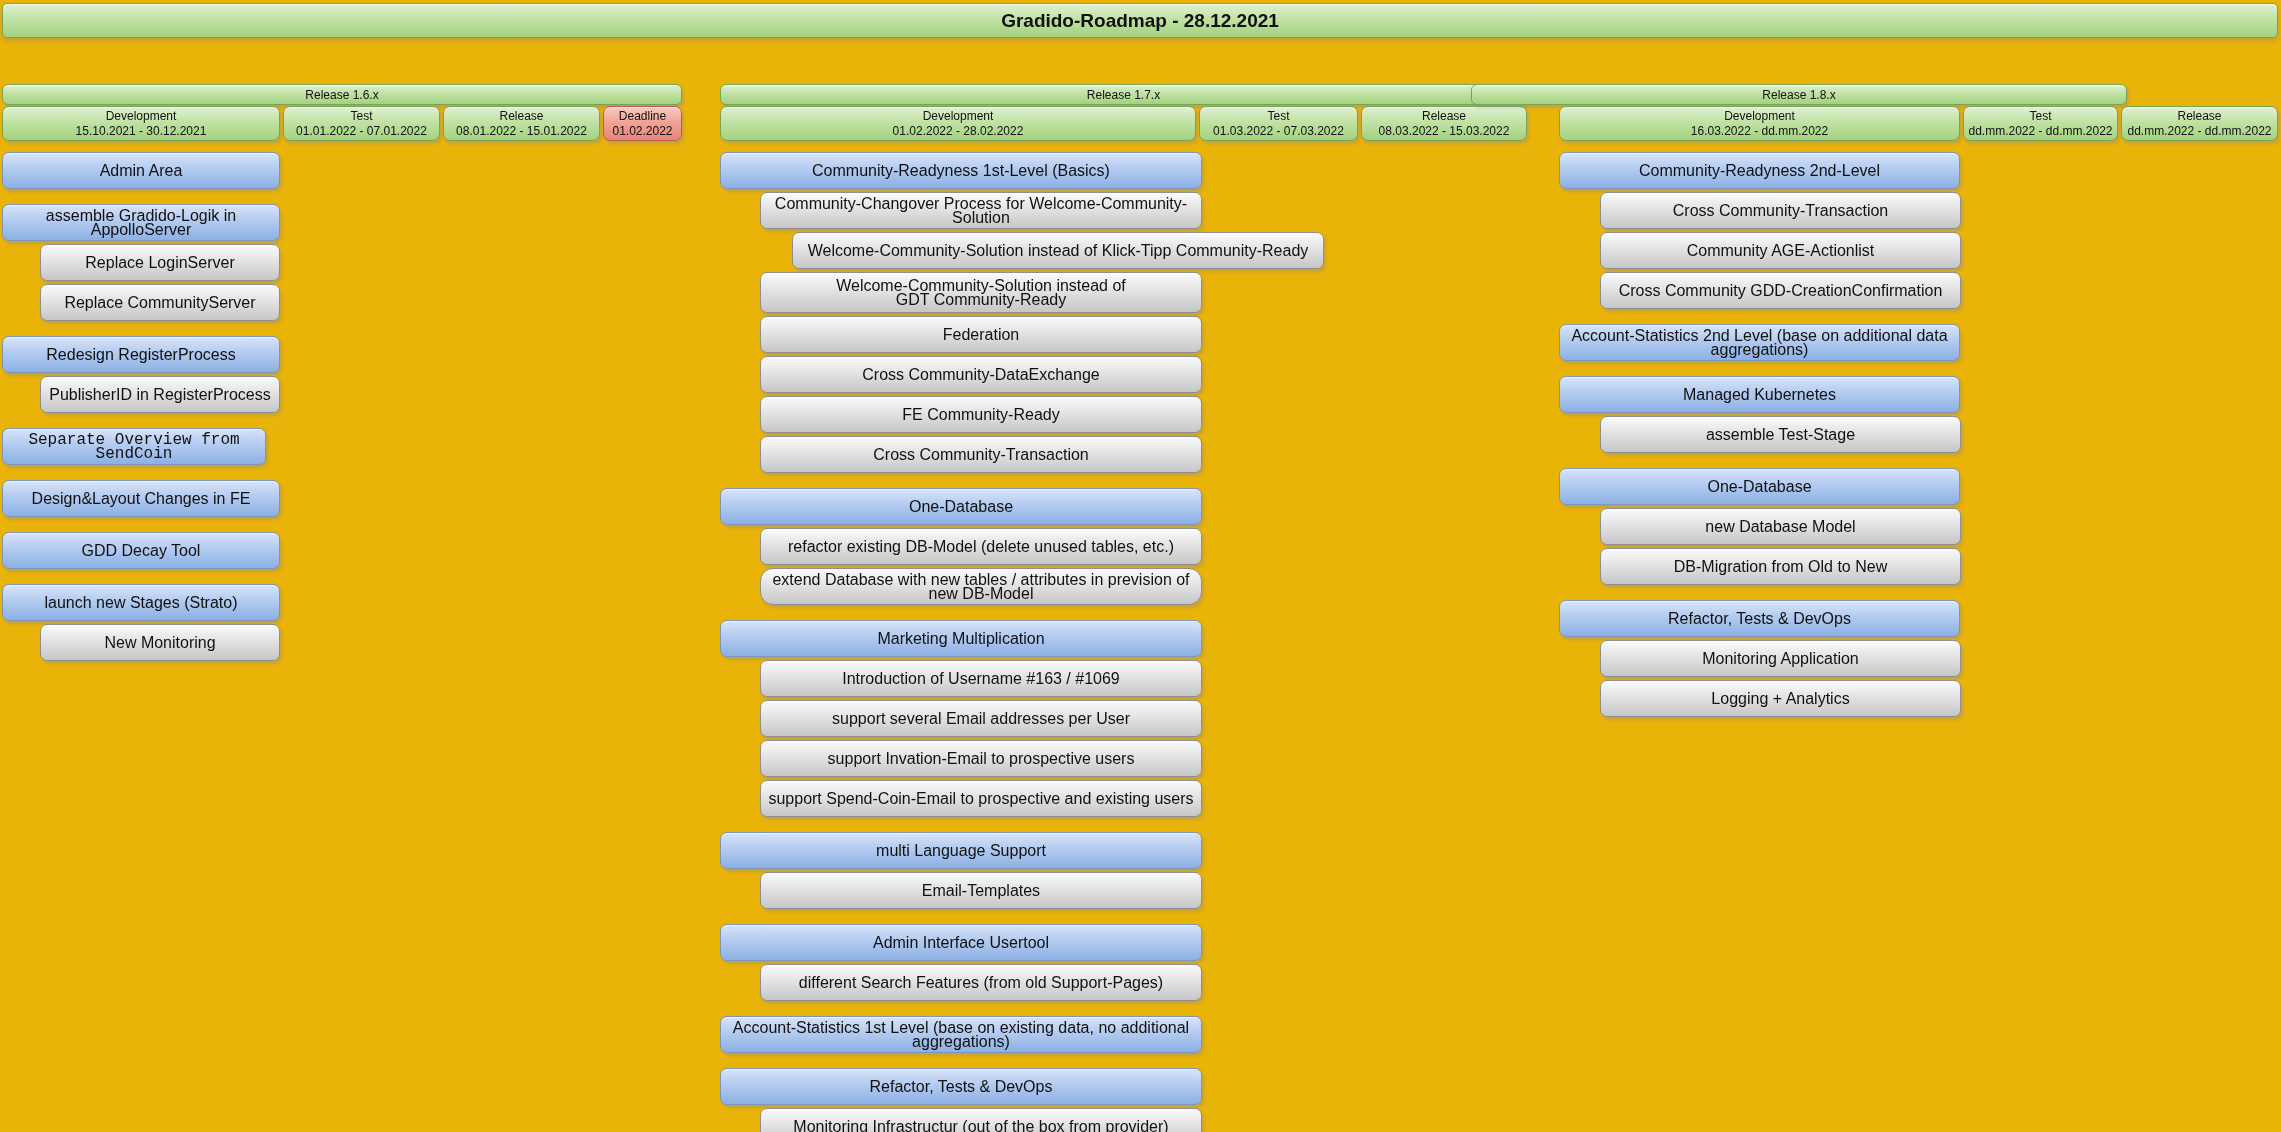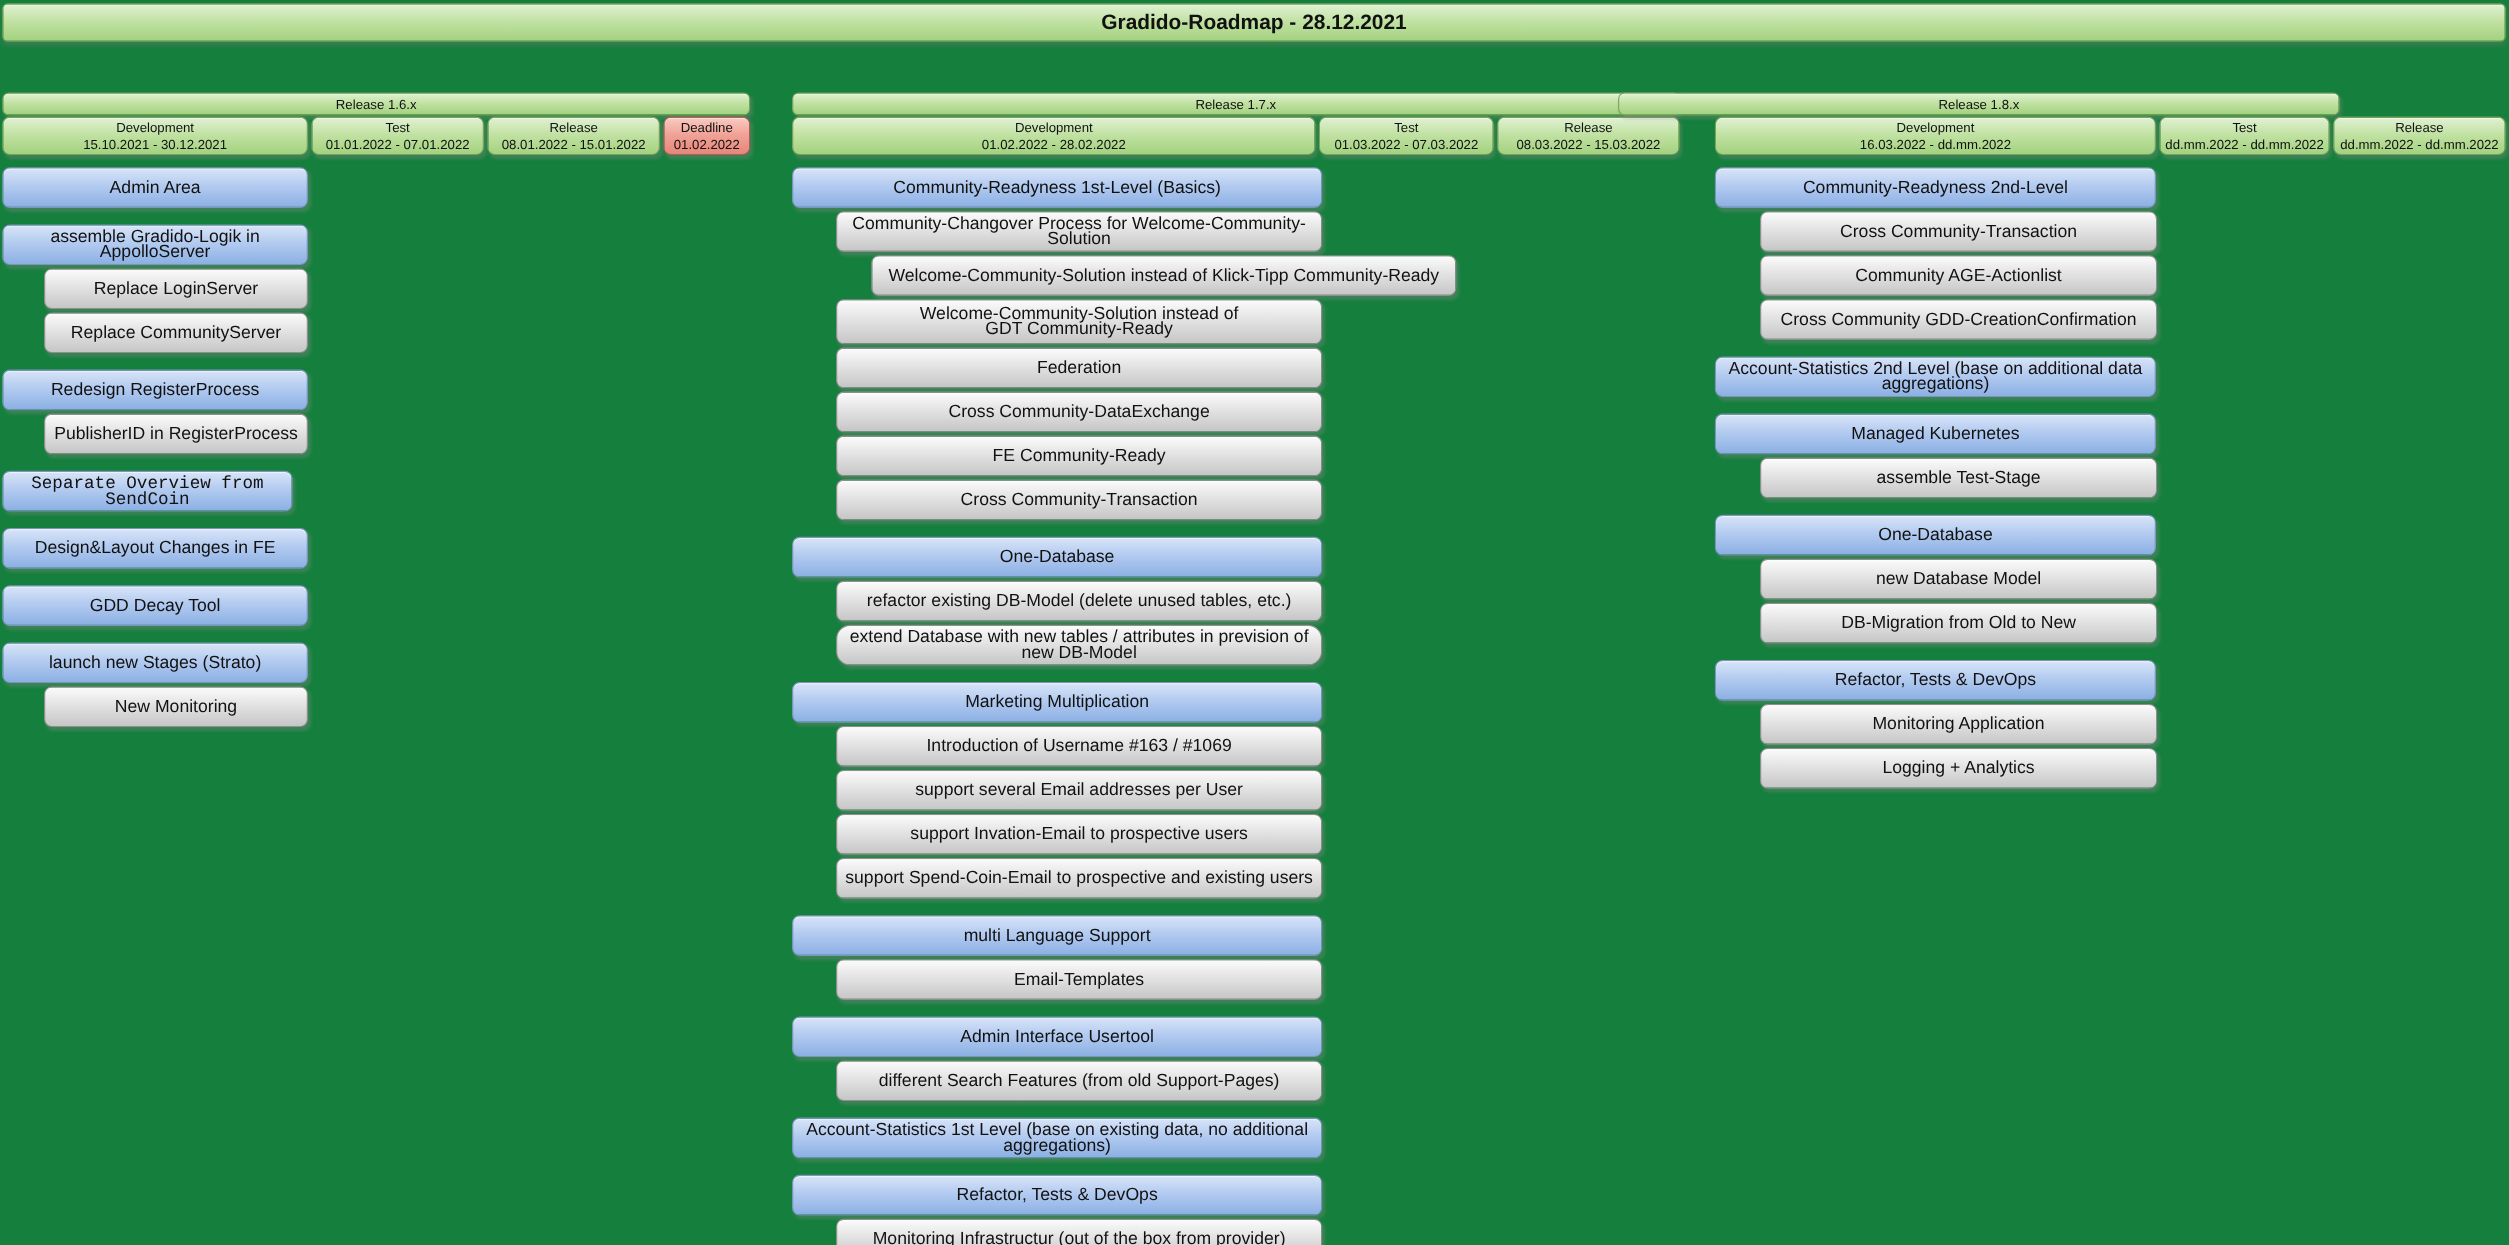--- a/index.html
+++ b/index.html
@@ -1,17 +1,17 @@
 <!DOCTYPE html>
 <html><head>
 <meta charset="utf-8">
 <style>
   html,body{margin:0;padding:0;background:#000;}
   body{font-family:"Liberation Sans", sans-serif; color:#111;}
-  #stage{position:relative;width:2281px;height:1132px;background:#15803d;overflow:hidden;}
+  #stage{position:relative;width:2281px;height:1132px;background:#eab308;overflow:hidden;}
   .box{
     position:absolute;
     display:flex;flex-direction:column;align-items:center;justify-content:center;
     text-align:center;
     border-radius:7px;
     box-sizing:border-box;
     box-shadow:2px 3px 3px rgba(135,135,135,0.35), inset 0 1px 0 rgba(255,255,255,0.55);
   }
   .green{background:linear-gradient(#e0f1d4 0%, #c2e2a4 45%, #a3d27f 100%);border:1px solid #79a457;}
   .red{background:linear-gradient(#f9cac2 0%, #f0a094 50%, #e8867b 100%);border:1px solid #b85c52;}

